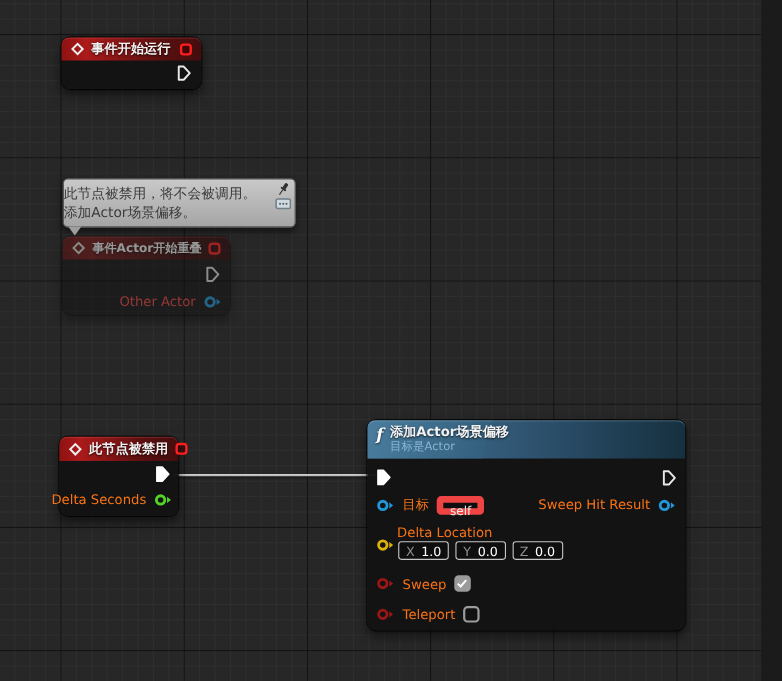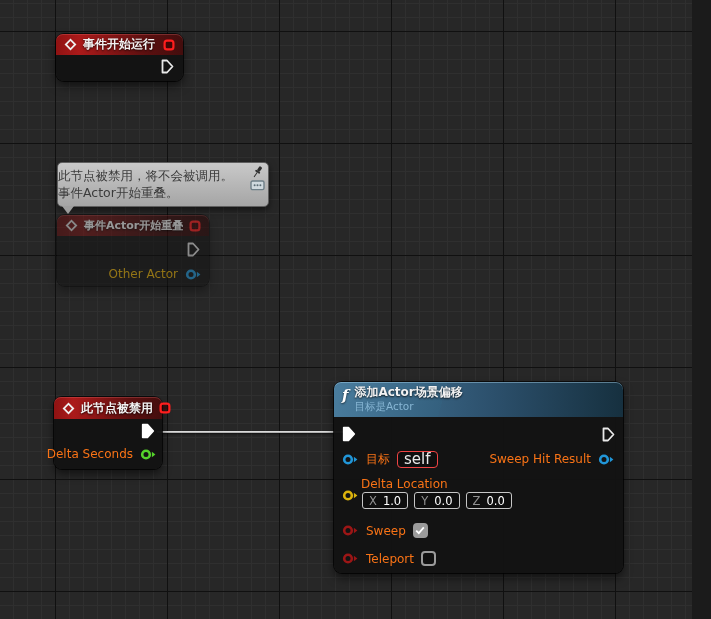--- a/index.html
+++ b/index.html
@@ -37,24 +37,24 @@
     text-shadow:0 1px 2px rgba(0,0,0,.8);flex:1 1 auto;}
   .fn-titles{display:flex;flex-direction:column;line-height:1.25;}
   .fn-titles .ntitle{font-size:12px;}
   .subtitle{color:#87b6d4;font-size:10.5px;white-space:nowrap;}
   .subtitle .it{margin-top:32px;}
   .ficon{color:#fff;font-family:"DejaVu Serif","Liberation Serif",serif;
     font-style:italic;font-weight:bold;font-size:15px;line-height:1;margin-top:3px;
     text-shadow:0 1px 2px rgba(0,0,0,.7);}
   .row{position:absolute;display:flex;align-items:center;gap:7px;white-space:nowrap;}
   .plabel{color:#f97316;font-size:12px;}
-  .plabel.dim{color:#eab308;}
+  .plabel.dim{color:#ef4444;}
   .pin{display:block;flex:0 0 auto;}
-  .selfbox{border:1px solid #ef4444;border-radius:4px;height:17px;line-height:15px;
-    padding:0 6px;color:#eaeaea;font-size:15px;background:rgba(0,0,0,.25);}
+  .selfbox{border:6px solid #ef4444;border-radius:4px;height:17px;line-height:15px;
+    padding:0 6px;color:#eaeaea;font-size:11px;background:rgba(0,0,0,.25);}
   .vbox{display:flex;align-items:center;gap:6px;border:1px solid #c6c6c6;border-radius:3px;
     height:17px;padding:0 6px;background:rgba(0,0,0,.25);}
   .vkey{color:#909090;font-size:11.5px;}
   .vval{color:#ffffff;font-size:11.5px;}
   .cb{width:15px;height:15px;border:2px solid #9b9b9b;border-radius:4px;
     background:rgba(18,18,18,.85);display:flex;align-items:center;justify-content:center;}
   .cb.checked{background:#9b9b9b;}
   .wire{position:absolute;left:157px;top:431px;width:188px;height:2px;
     background:linear-gradient(to bottom,#efefef,#9d9d9d);
     box-shadow:0 1px 2px rgba(0,0,0,.6);}
@@ -88,21 +88,21 @@
         <rect x="1.6" y="1.6" width="8.8" height="8.8" rx="2.4" fill="rgba(60,0,0,.55)" stroke="#ff1e1e" stroke-width="2.2"></rect>
       </svg>
     </div>
     <svg class="pin" style="position:absolute;right:9px;top:25px;" width="13" height="15" viewBox="0 0 13 15">
       <path d="M1.5 1.5 H6 L11.5 7.5 L6 13.5 H1.5 Z" fill="none" stroke="#e8e8e8" stroke-width="1.8" stroke-linejoin="round"></path>
     </svg>
   </div>
 
   <div class="tooltip">
     <div>此节点被禁用，将不会被调用。</div>
-    <div>事件Actor开始重叠。</div>
+    <div>添加Actor场景偏移。</div>
     <svg class="tt-pin-icon" width="13" height="14" viewBox="0 0 13 14">
       <g transform="rotate(35 6.5 7)" fill="#2f2f2f">
         <rect x="4.9" y="0.8" width="3.2" height="5.2" rx="1"></rect>
         <rect x="3.7" y="5.8" width="5.6" height="1.8" rx=".9"></rect>
         <rect x="6" y="7.6" width="1" height="5.4"></rect>
       </g>
     </svg>
     <svg class="tt-win-icon" width="15" height="12" viewBox="0 0 15 12">
       <rect x="1" y="1" width="13" height="8.6" rx="1.6" fill="#cfd9de" stroke="#6e7f88" stroke-width="1.4"></rect>
       <circle cx="4.6" cy="5.3" r="1" fill="#5a6b74"></circle>

